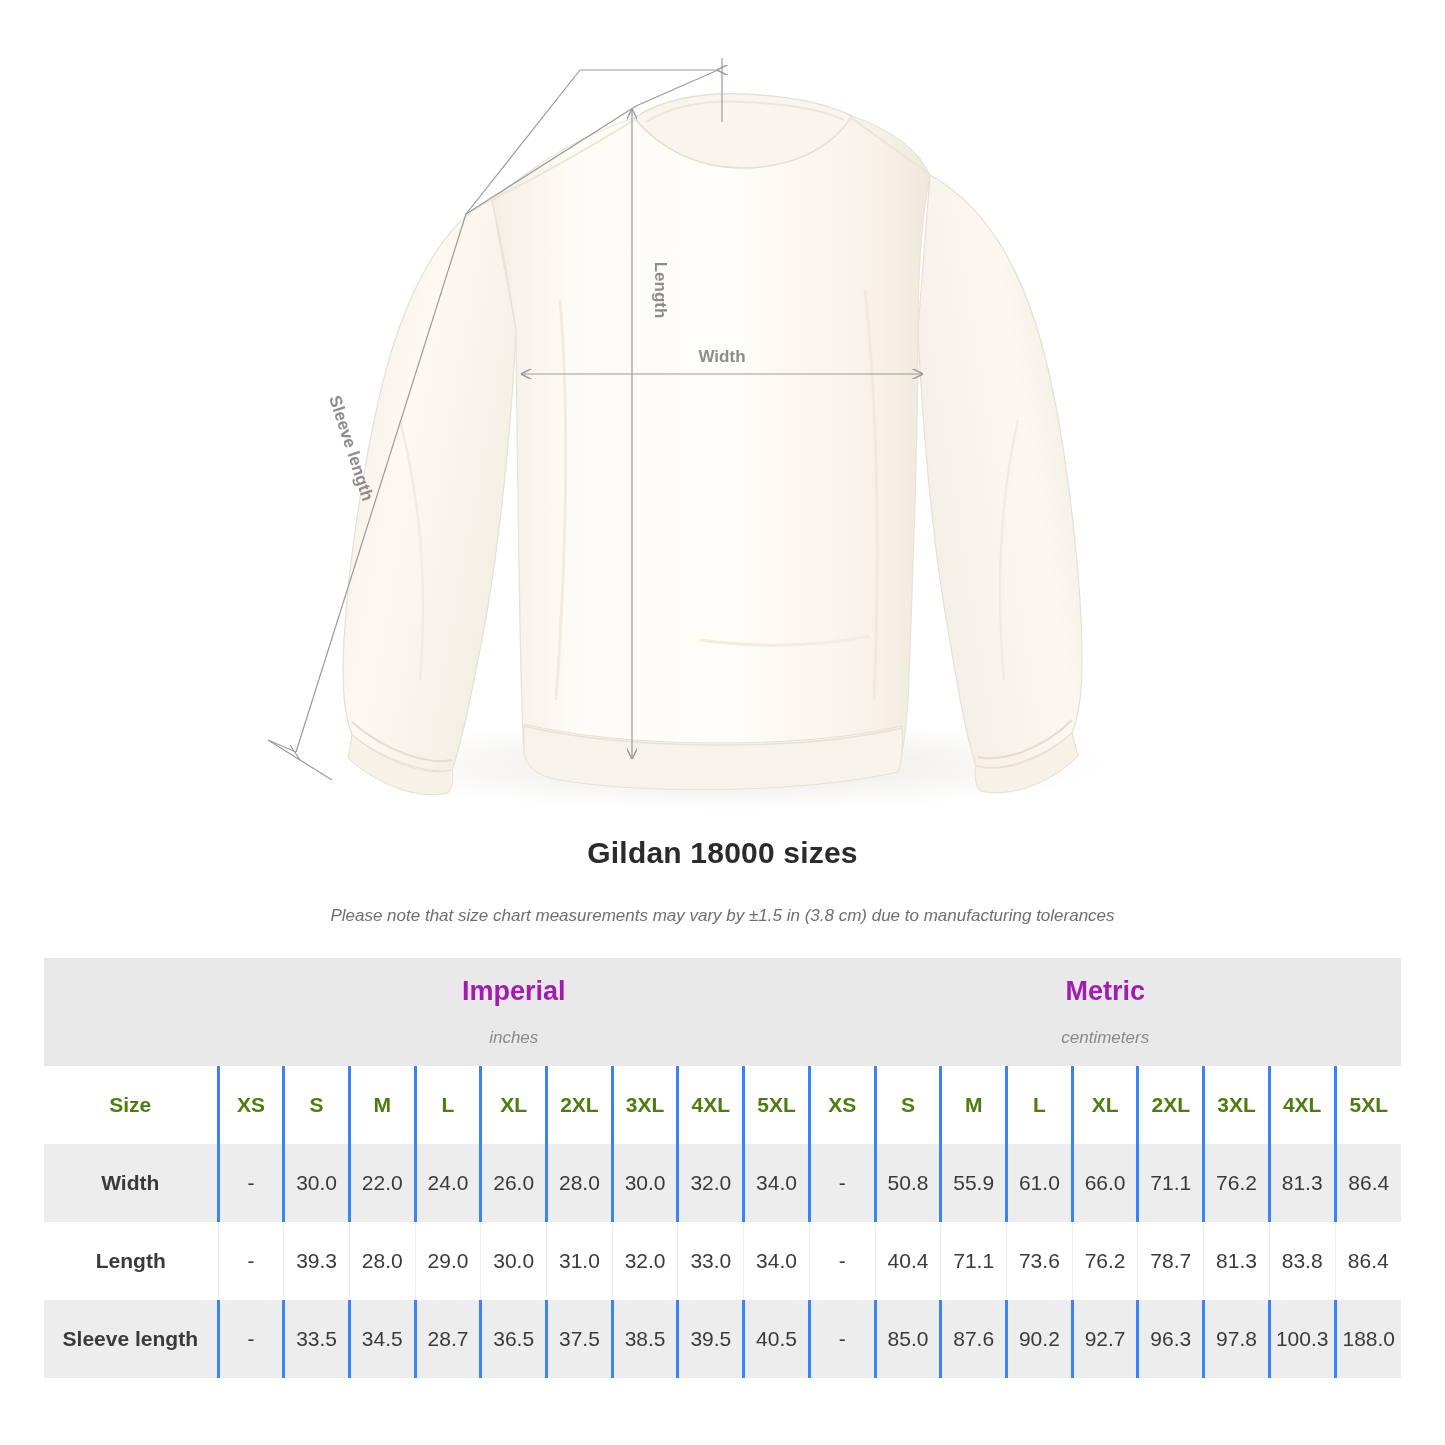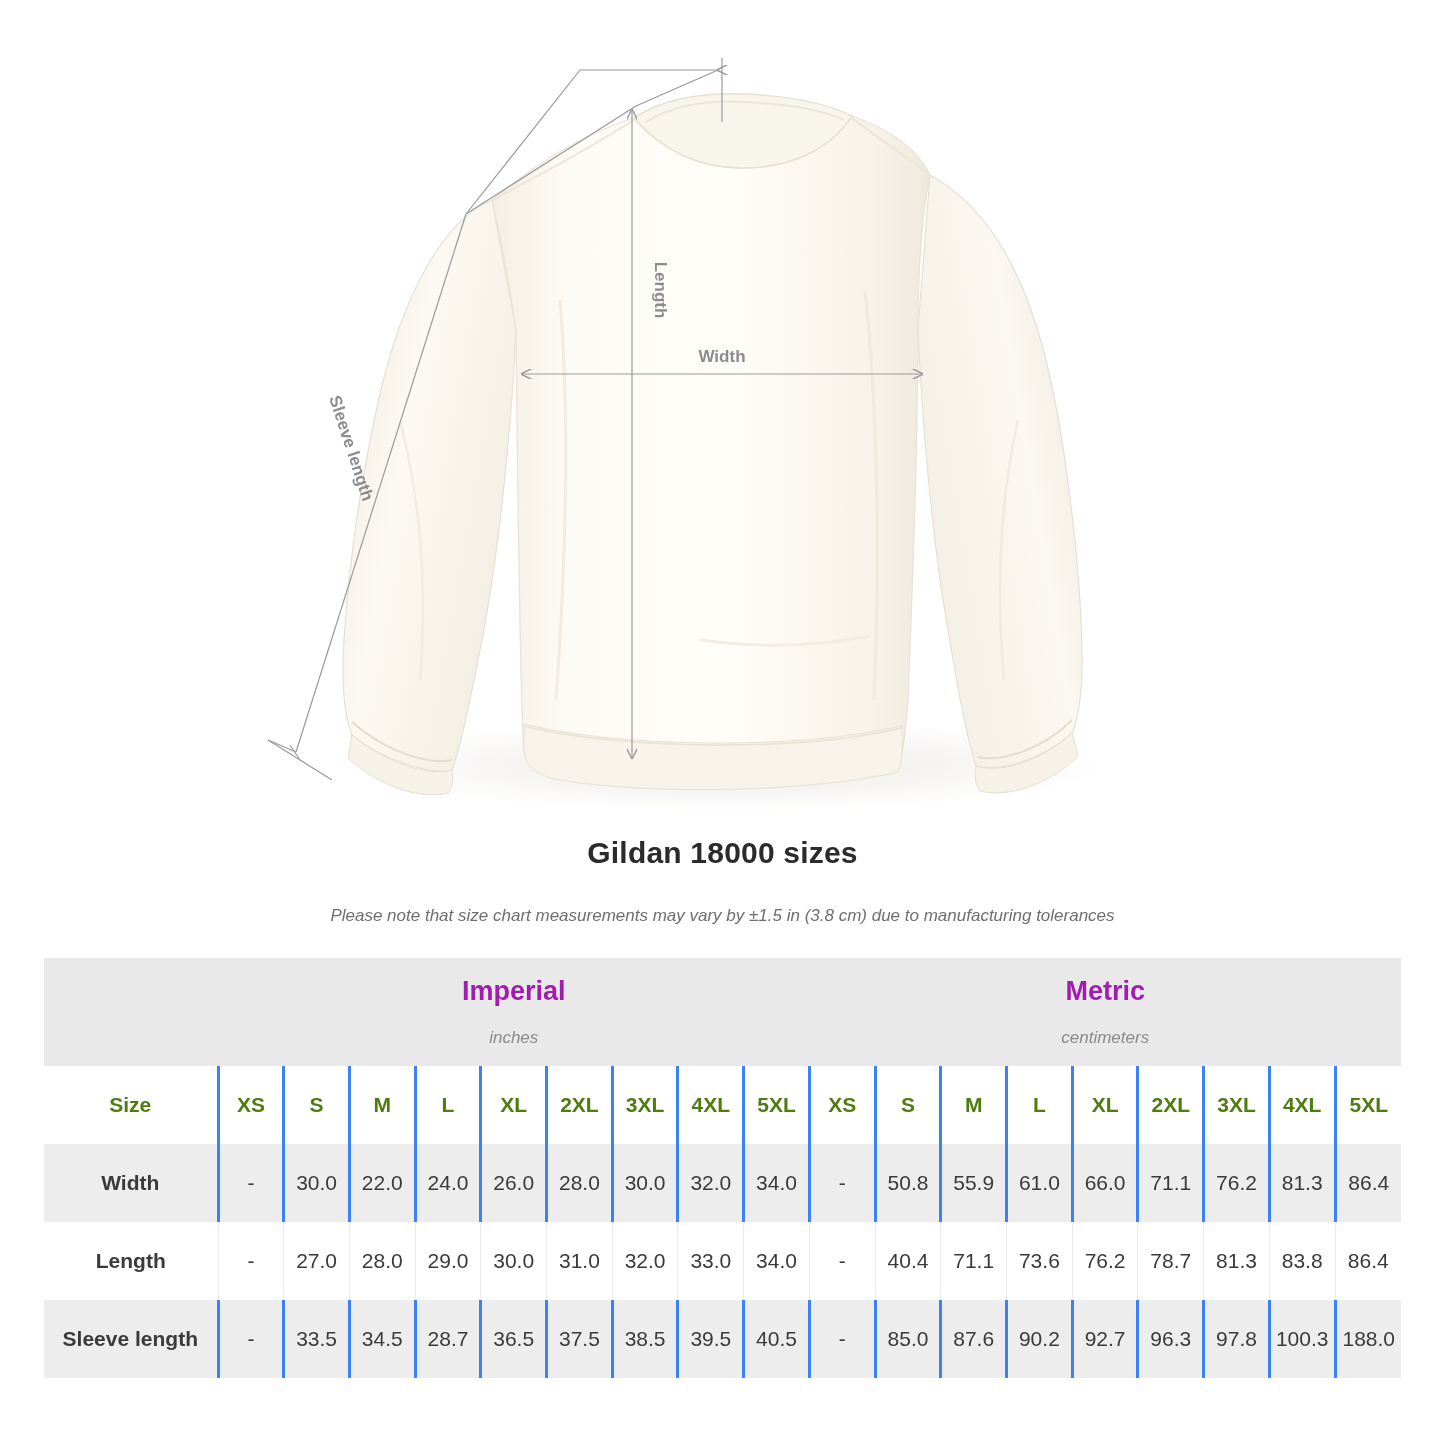--- a/index.html
+++ b/index.html
@@ -283,21 +283,21 @@
           <td class="cell-border">66.0</td>
           <td class="cell-border">71.1</td>
           <td class="cell-border">76.2</td>
           <td class="cell-border">81.3</td>
           <td class="cell-border">86.4</td>
         </tr>
 
         <tr class="row-data">
           <td class="lbl">Length</td>
           <td class="cell-border">-</td>
-          <td class="cell-border">27.0</td>
+          <td class="cell-border">39.3</td>
           <td class="cell-border">28.0</td>
           <td class="cell-border">29.0</td>
           <td class="cell-border">30.0</td>
           <td class="cell-border">31.0</td>
           <td class="cell-border">32.0</td>
           <td class="cell-border">33.0</td>
           <td class="cell-border">34.0</td>
           <td class="cell-border">-</td>
           <td class="cell-border">40.4</td>
           <td class="cell-border">71.1</td>

